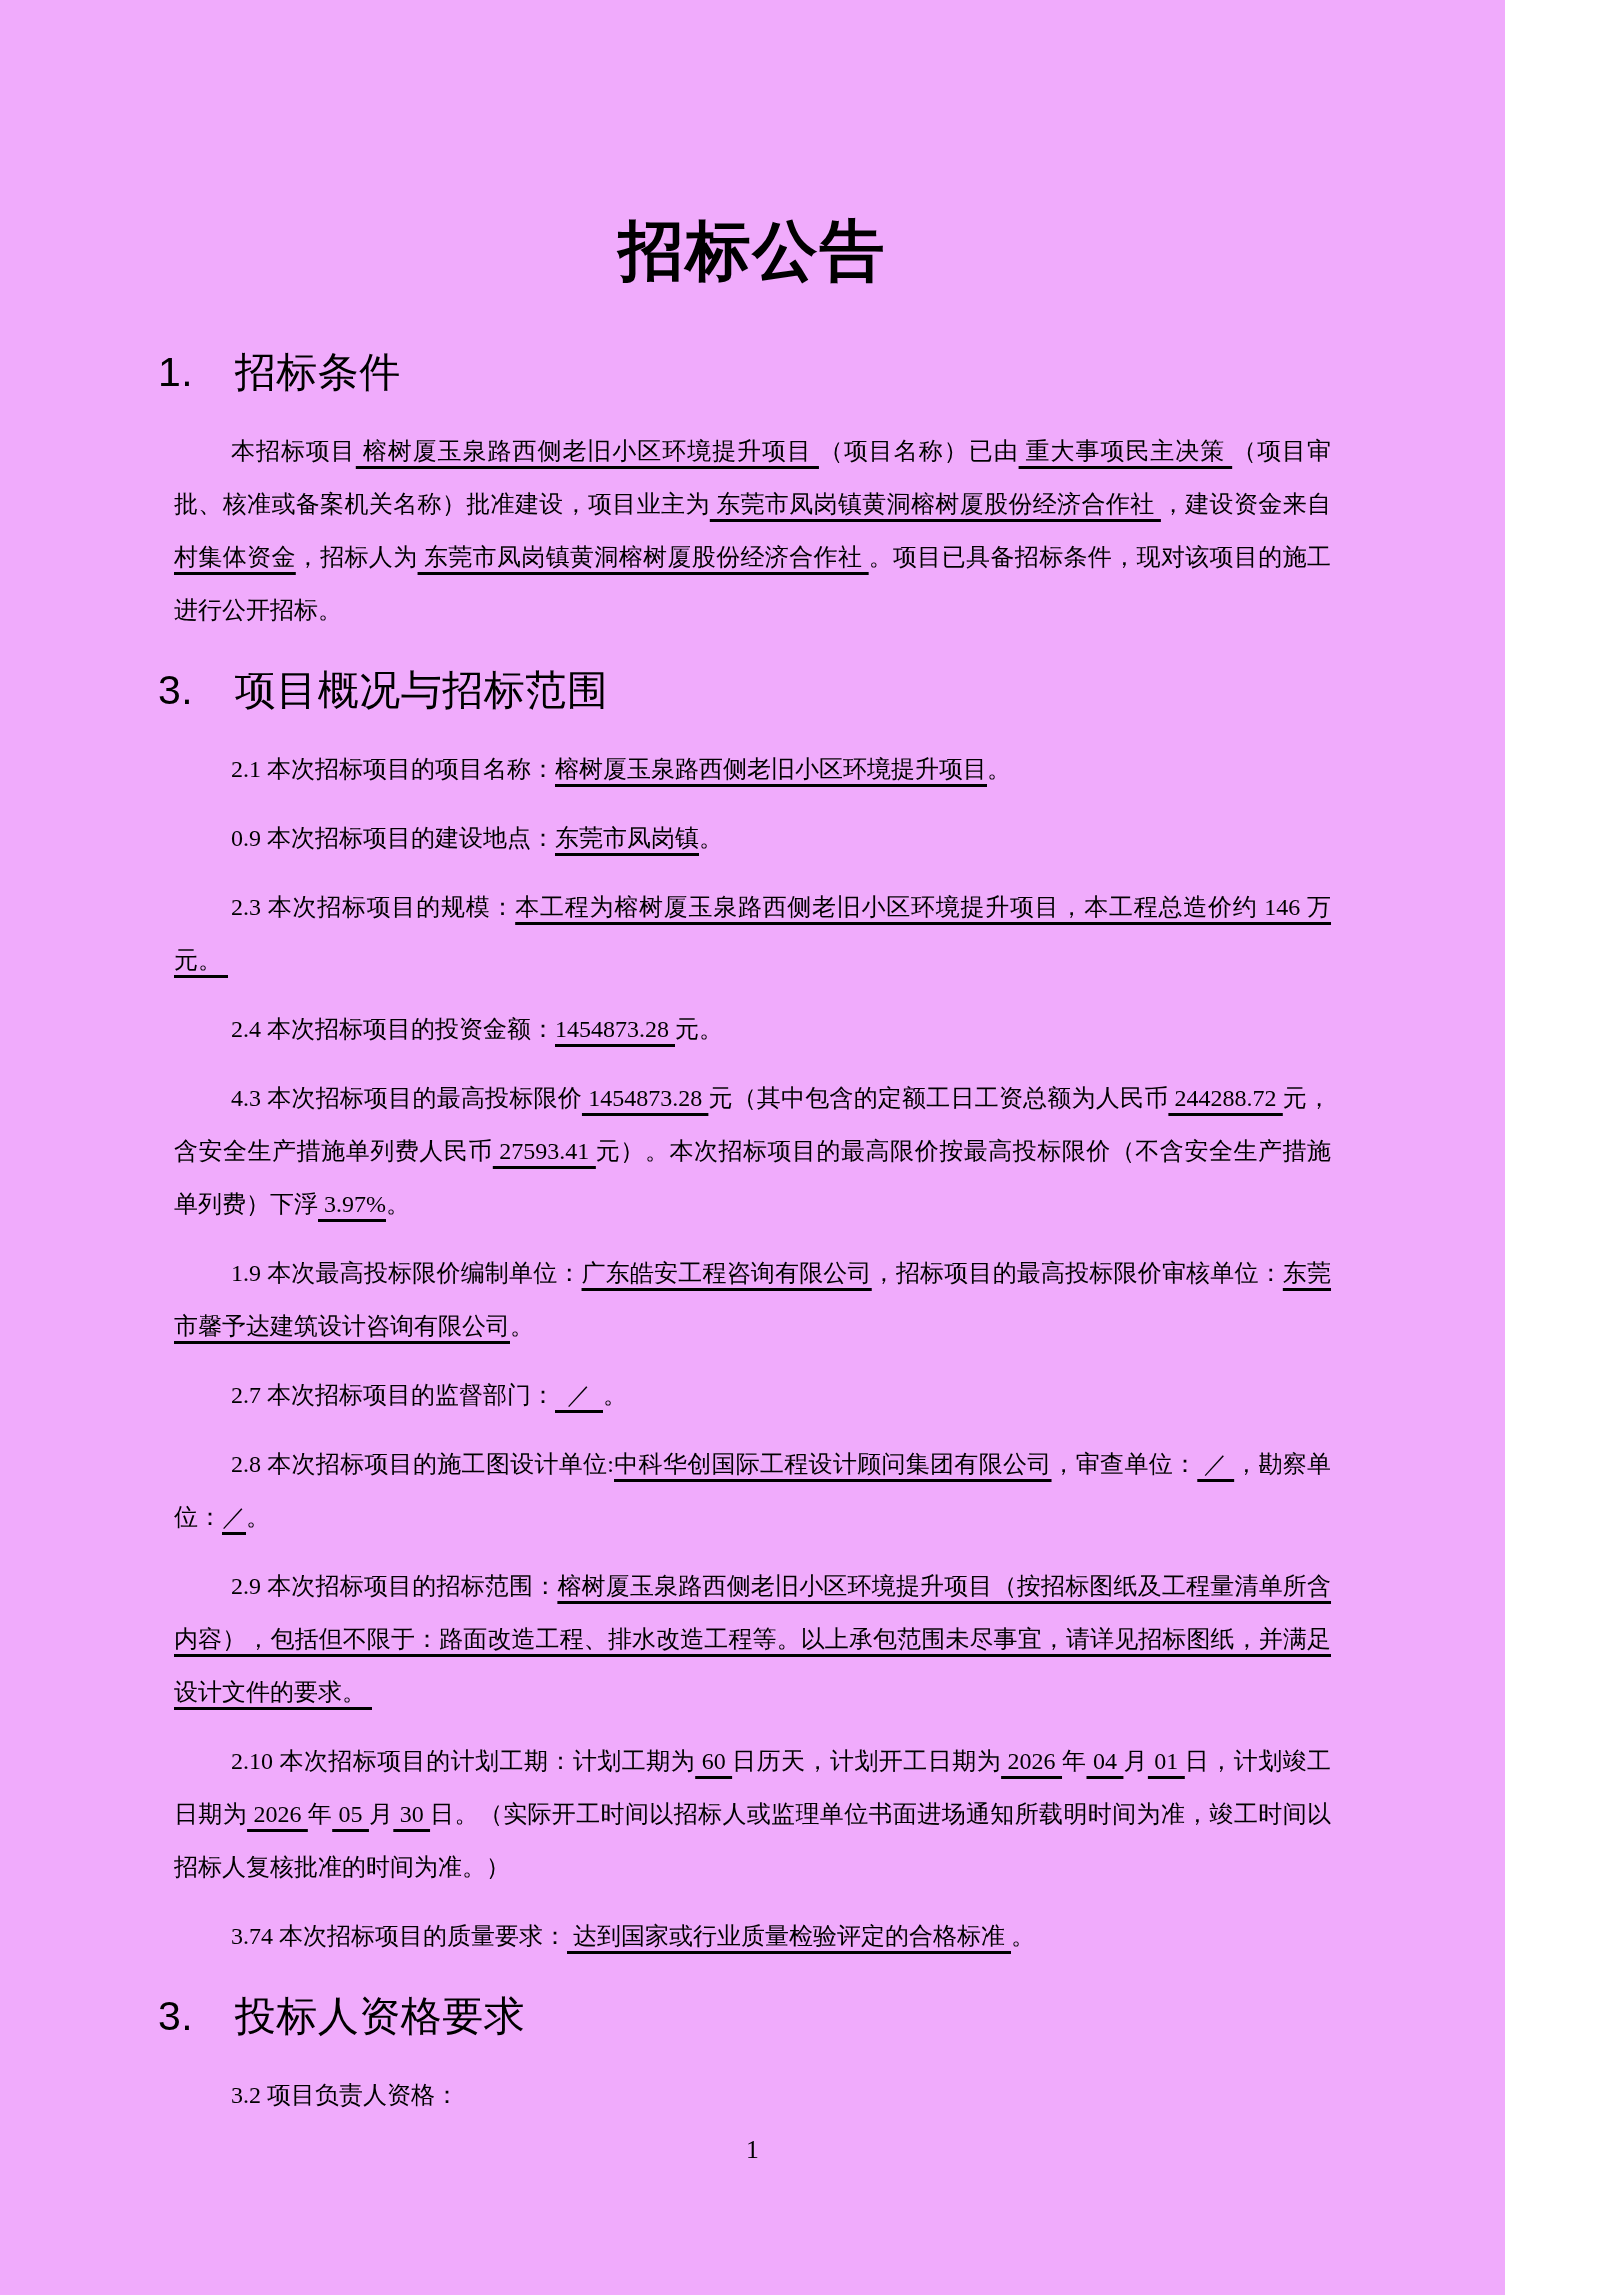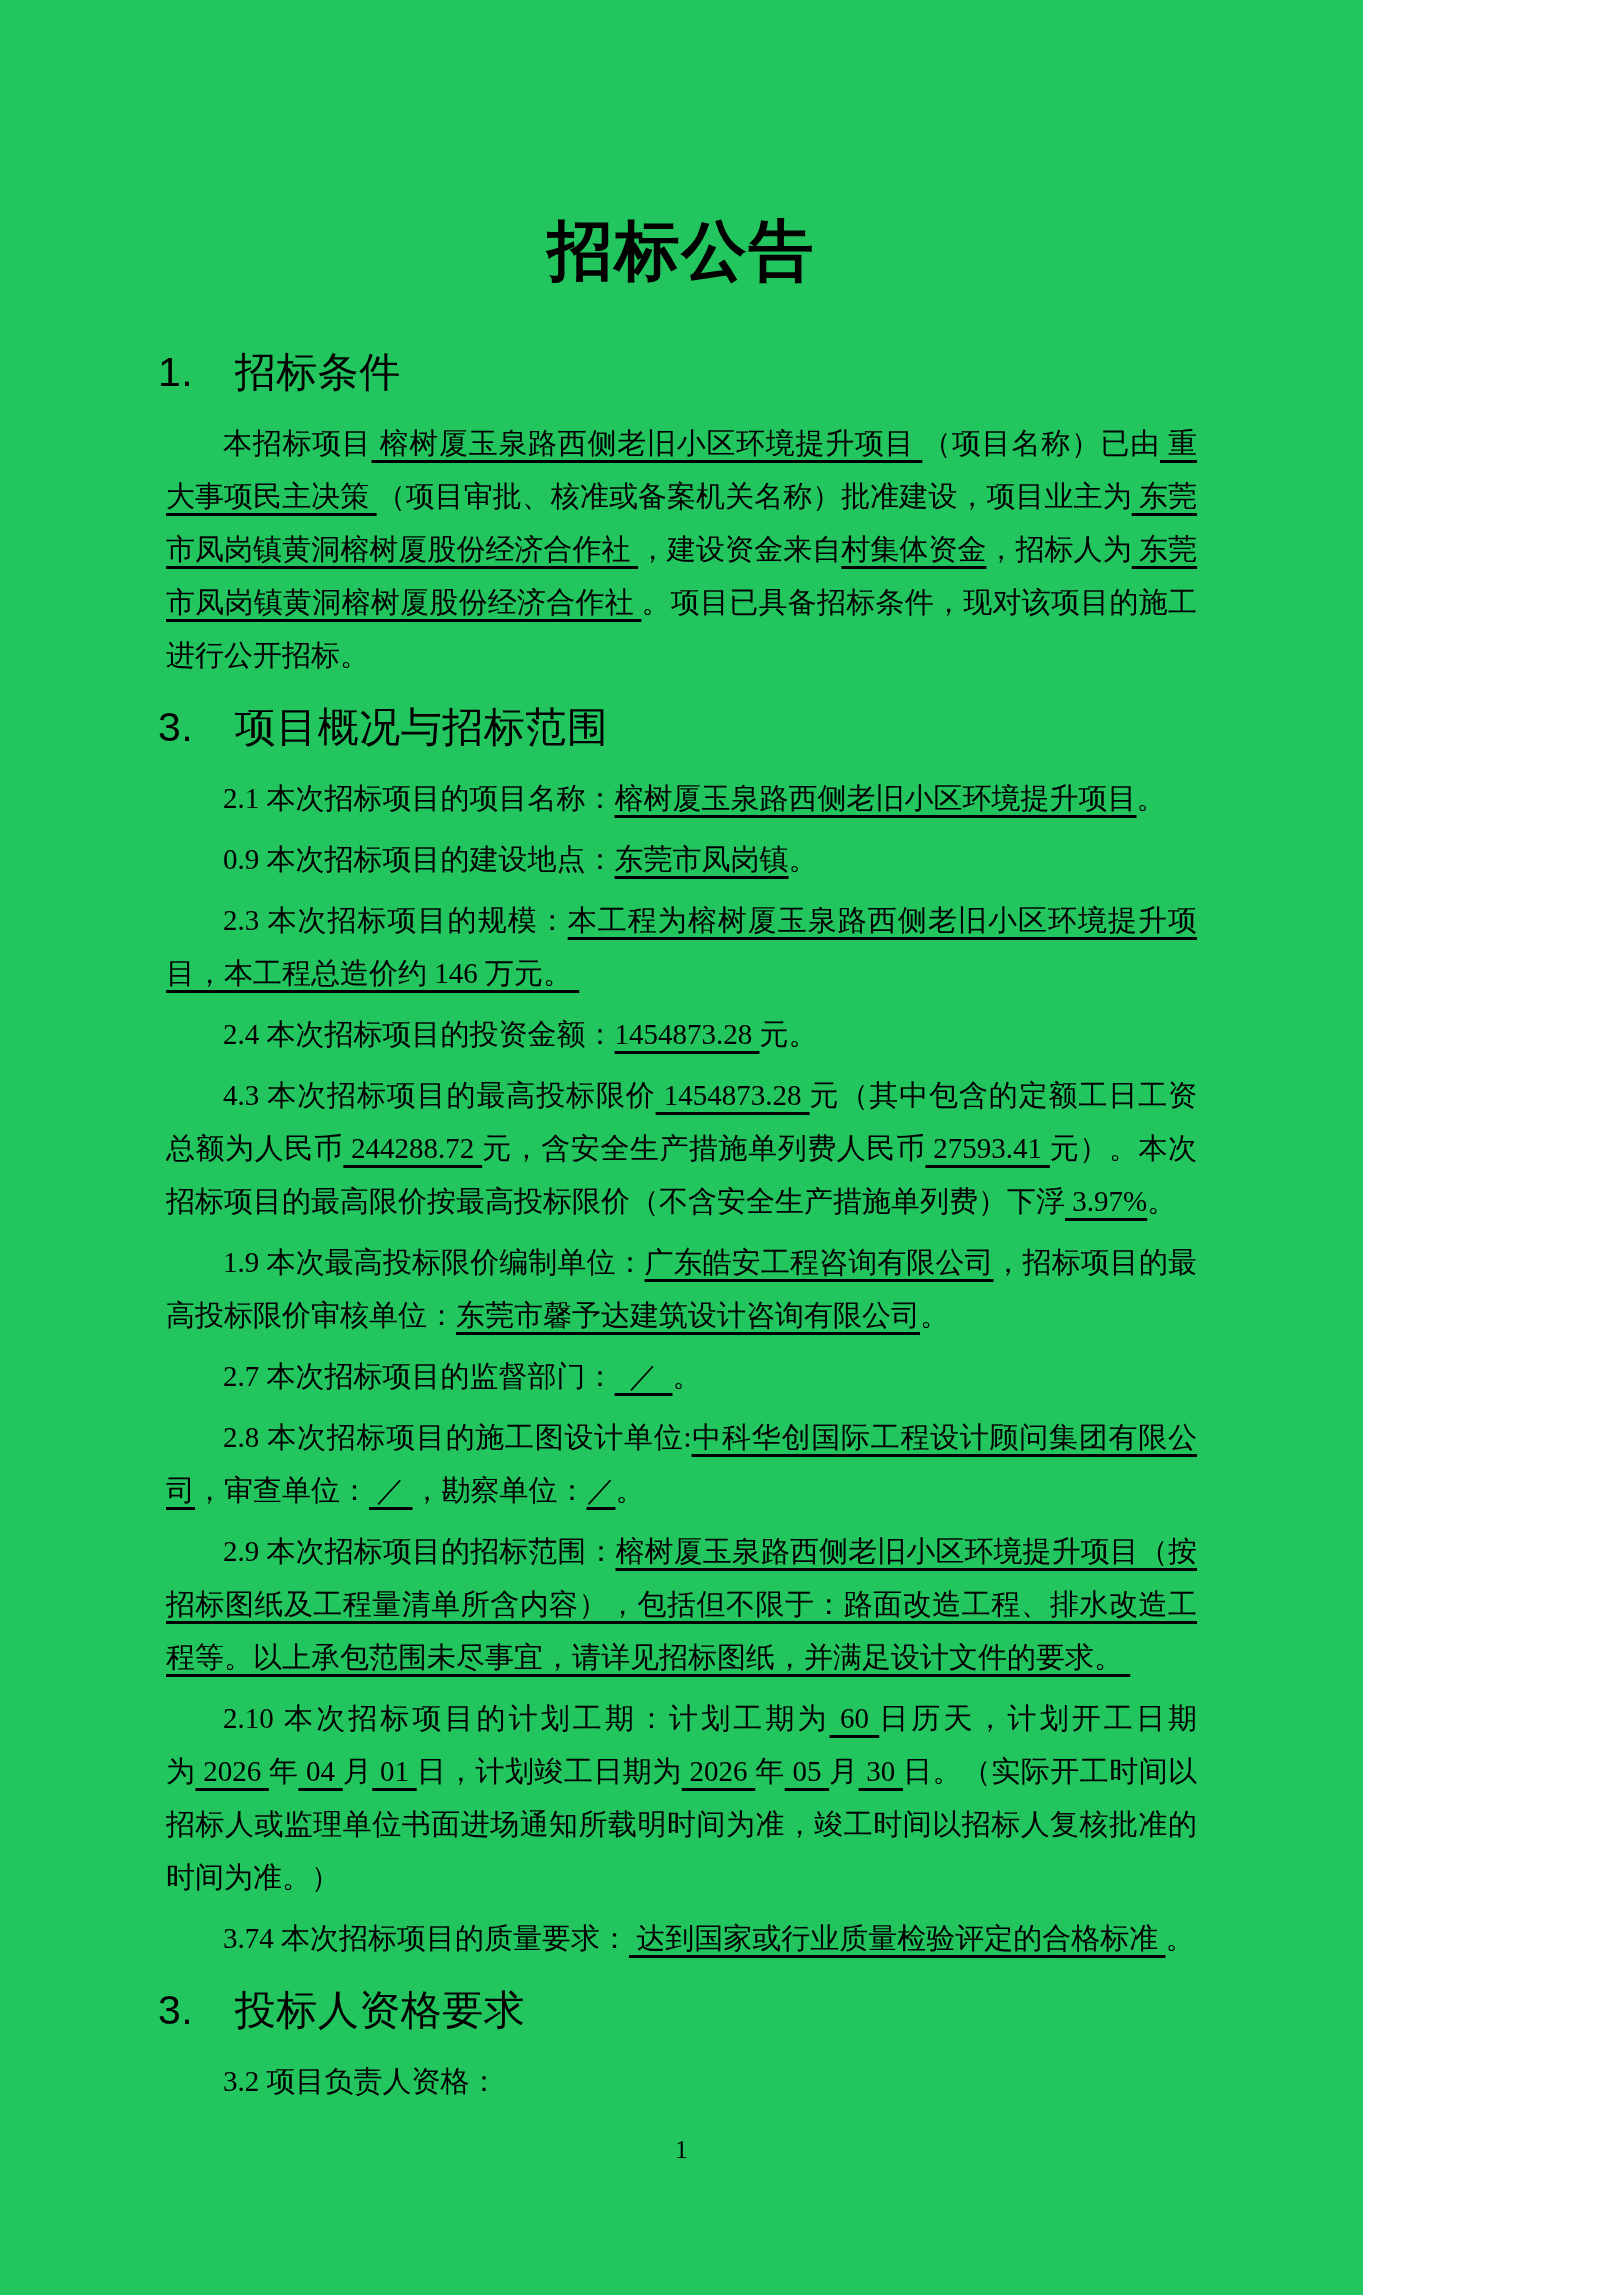--- a/index.html
+++ b/index.html
@@ -2,25 +2,25 @@
 <html style="font-size:8.2px"><head>
 <meta charset="utf-8">
 <style>
   html, body {
     margin: 0;
     padding: 0;
     background: #ffffff;
   }
   .page {
     position: relative;
-    width: 1363px;
+    width: 1505px;
     height: 2295px;
     box-sizing: border-box;
     padding: 204px 158px 0 158px;
-    background: #22c55e;
+    background: #f0abfc;
     color: #000000;
     font-family: "Liberation Serif", "DejaVu Serif", serif;
     overflow: hidden;
   }
   .doc-title {
     margin: 0 0 36px 0;
     font-size: 65px;
     line-height: 95px;
     font-weight: bold;
     text-align: center;
@@ -29,22 +29,22 @@
   }
   .heading {
     margin: 0;
     font-size: 41px;
     line-height: 74px;
     font-weight: normal;
     letter-spacing: 0.5px;
     font-family: "Liberation Sans", "DejaVu Sans", sans-serif;
   }
   .para {
-    margin: 8px;
-    font-size: 29px;
+    margin: 16px;
+    font-size: 24px;
     line-height: 53px;
     text-align: justify;
     text-indent: 57px;
   }
   .u {
     text-decoration: underline;
     text-decoration-thickness: 3.1px;
     text-underline-offset: 7.2px;
   }
   .bu {

